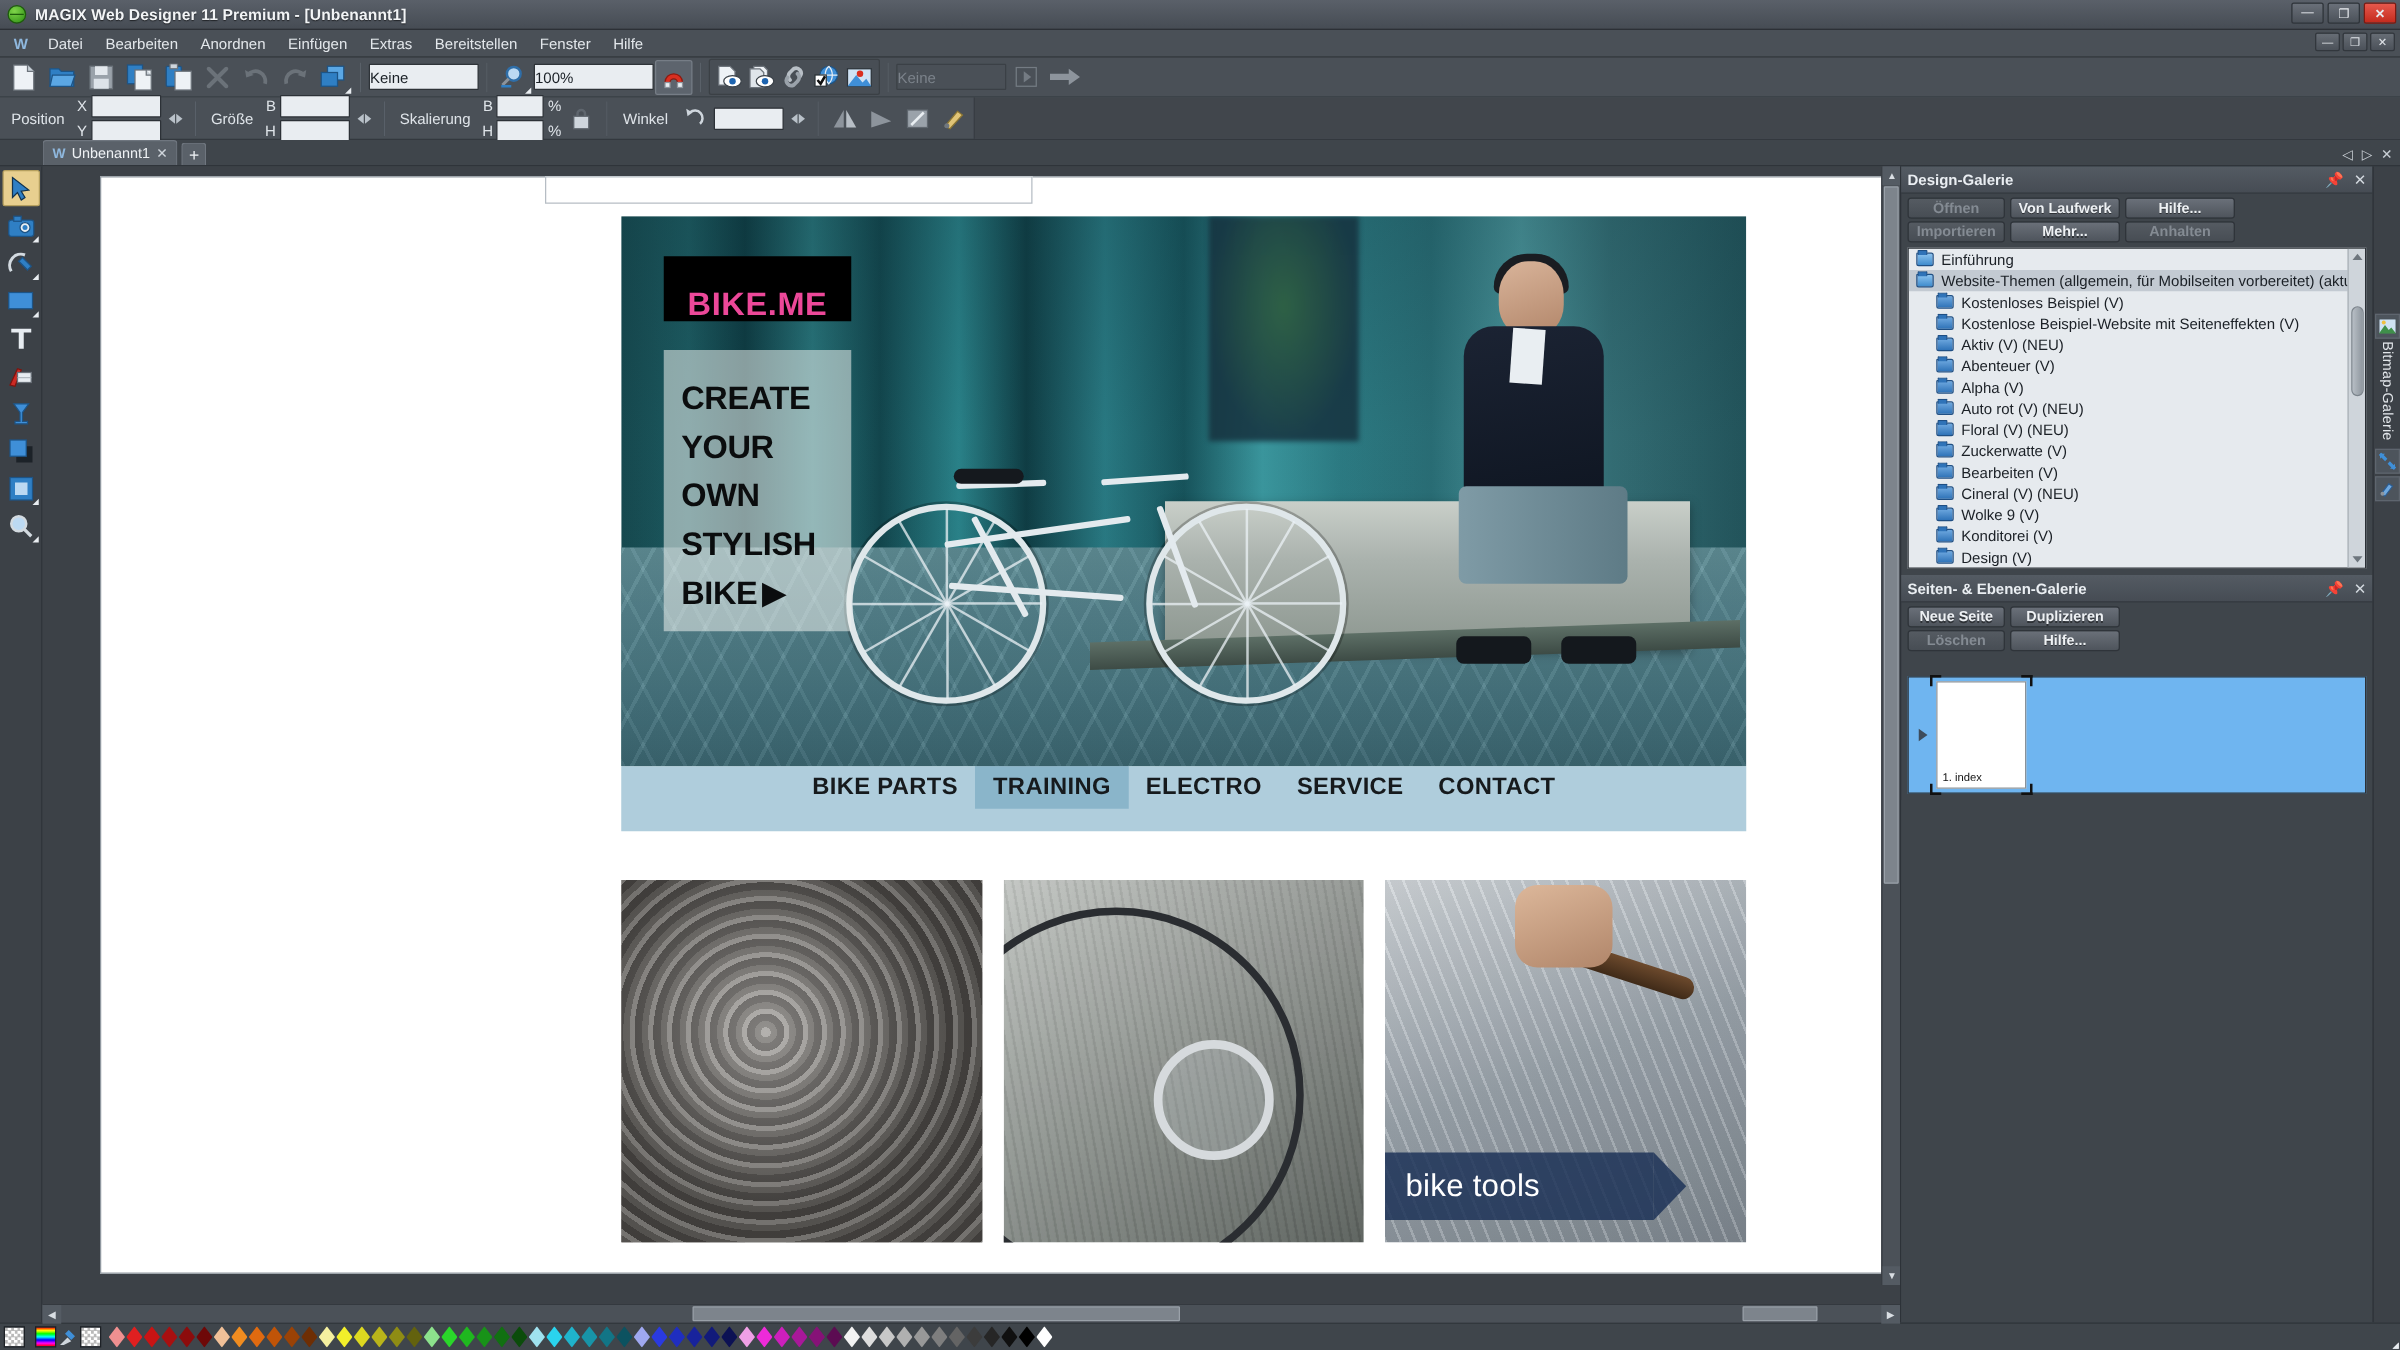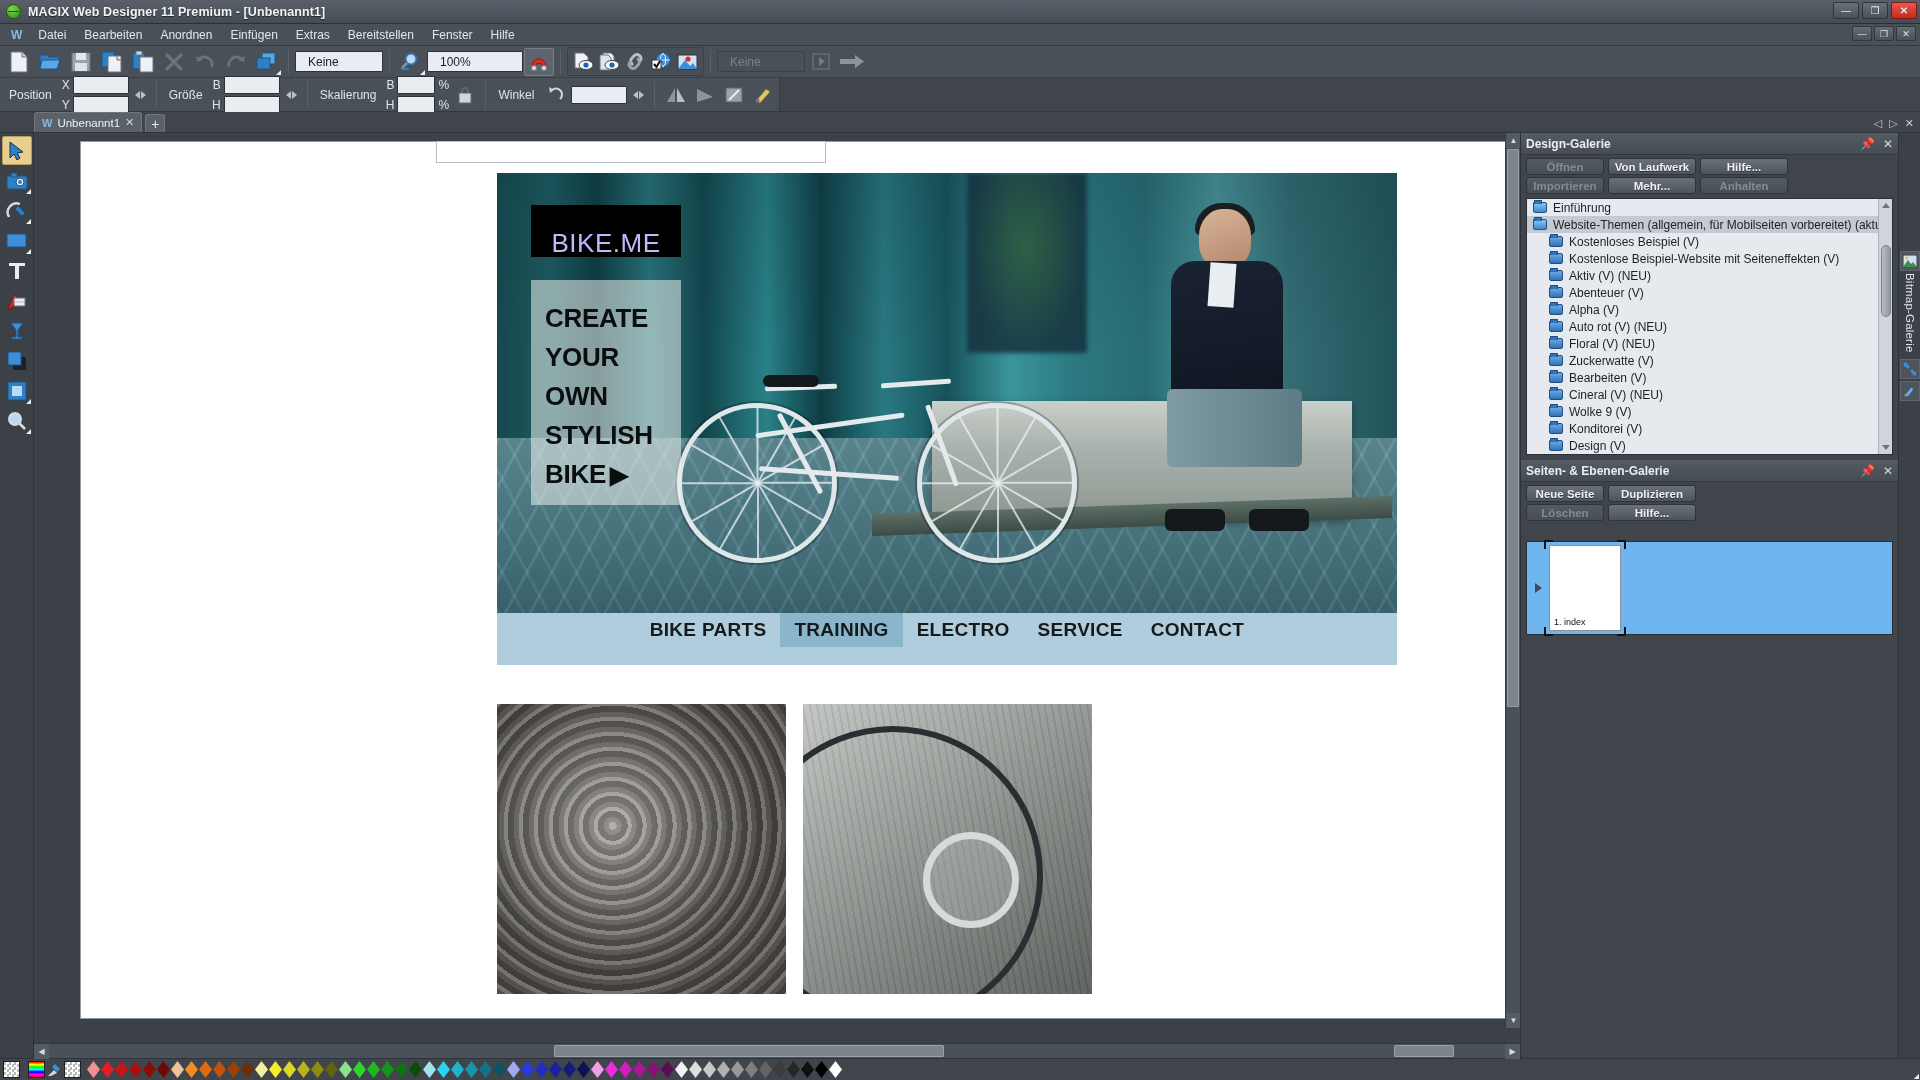--- a/index.html
+++ b/index.html
@@ -63,21 +63,21 @@
   }
   .tb-btn{
     width:30px;height:28px; display:flex;align-items:center;justify-content:center;
     position:relative; border-radius:2px;
   }
   .tb-btn.active{ background:#5d646d; border:1px solid #767d86; }
   .tb-sep{ width:1px;height:24px;background:#383d43;margin:0 5px;border-right:1px solid #5a6169; }
   .tb-combo{
     width:88px;height:21px;background:#e9edf1;border:1px solid #2e3338;
     color:#1a2026; font-size:12px; display:flex;align-items:center;
-    padding-left:12px; position:relative; border-radius:1px;
+    padding-left:0; position:relative; border-radius:1px;
   }
   .tb-combo.wide{ width:96px; }
   .tb-combo.disabled{ background:#4a5057;border:1px solid #3b4046;color:#7b828a; }
   .tb-group{ display:flex; align-items:center; border:1px solid #3b4045;
     border-radius:2px; background:#484e55; padding:1px 3px; gap:1px; height:29px;}
   .tb-sm{ width:25px;height:23px;display:flex;align-items:center;justify-content:center;}
 
   
   .toolbar2{
     height:34px; flex:0 0 34px; background:#4a5057;
@@ -213,21 +213,21 @@
     position:absolute; left:30px; top:188px; width:135px; height:78px;
     background:linear-gradient(90deg,#7f9ba6,#5e7b86);
     border-radius:6px;
   }
   .person-shoe{ position:absolute; bottom:0; height:22px; width:60px; background:#14181d; border-radius:6px; }
 
   .hero-logo{
     position:absolute; left:34px; top:32px; width:150px; height:52px; background:#000;
     display:flex; align-items:center; justify-content:center;
   }
-  .hero-logo span{ color:#c4b5fd; font-size:26px; letter-spacing:.5px; font-weight:400;margin-top:24px; }
+  .hero-logo span{ color:#ec4899; font-size:26px; letter-spacing:.5px; font-weight:700;margin-top:24px; }
   .hero-panel{
     position:absolute; left:34px; top:107px; width:150px; height:225px;
     background:rgba(236,240,236,.55);
   }
   .hero-head{
     position:absolute; left:48px; top:126px; width:150px;
     font-size:26px; font-weight:bold; line-height:39px; color:#0b0d0e; letter-spacing:-.3px;
   }
   .hero-head .arrow{ font-size:24px; }
 
@@ -835,20 +835,27 @@
 
             <div class="cards">
               <div class="card c1">
                 <div class="card-img"></div>
               </div>
               <div class="card c2">
                 <div class="card-img">
                   <div class="rim"></div>
                   <div class="chainring"></div>
                 </div>
+              </div>
+              <div class="card c3">
+                <div class="card-img">
+                  <div class="bar"></div>
+                  <div class="hand"></div>
+                </div>
+                <div class="card-cap">bike tools</div>
               </div>
             </div>
 
           </div>
         </div>
 
         <div class="vscroll">
           <div class="sbarrow" style="top:0">▲</div>
           <div class="sbthumb" style="left:1px;top:16px;width:12px;height:558px"></div>
           <div class="sbarrow" style="bottom:0">▼</div>

